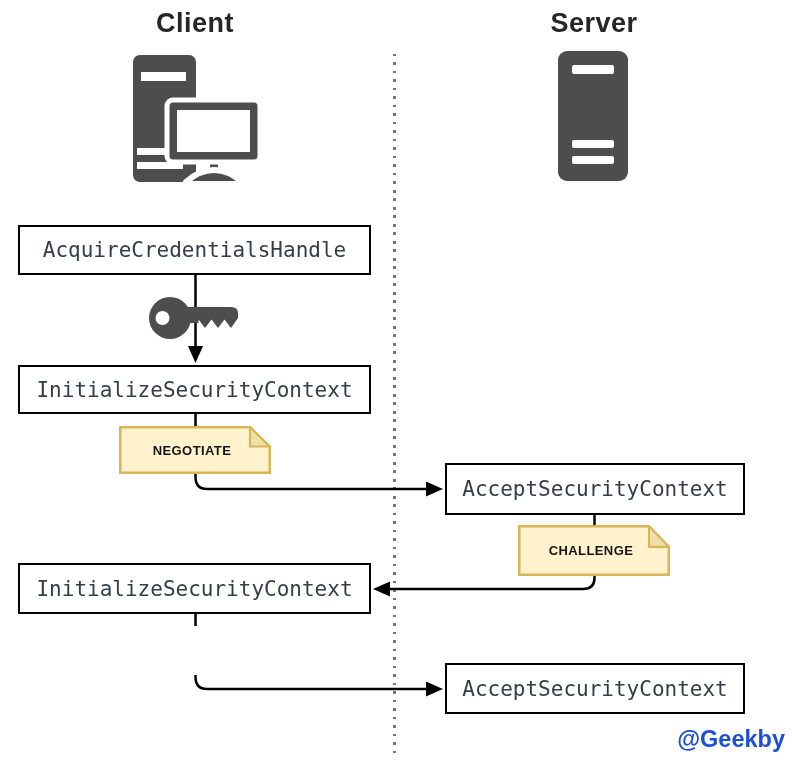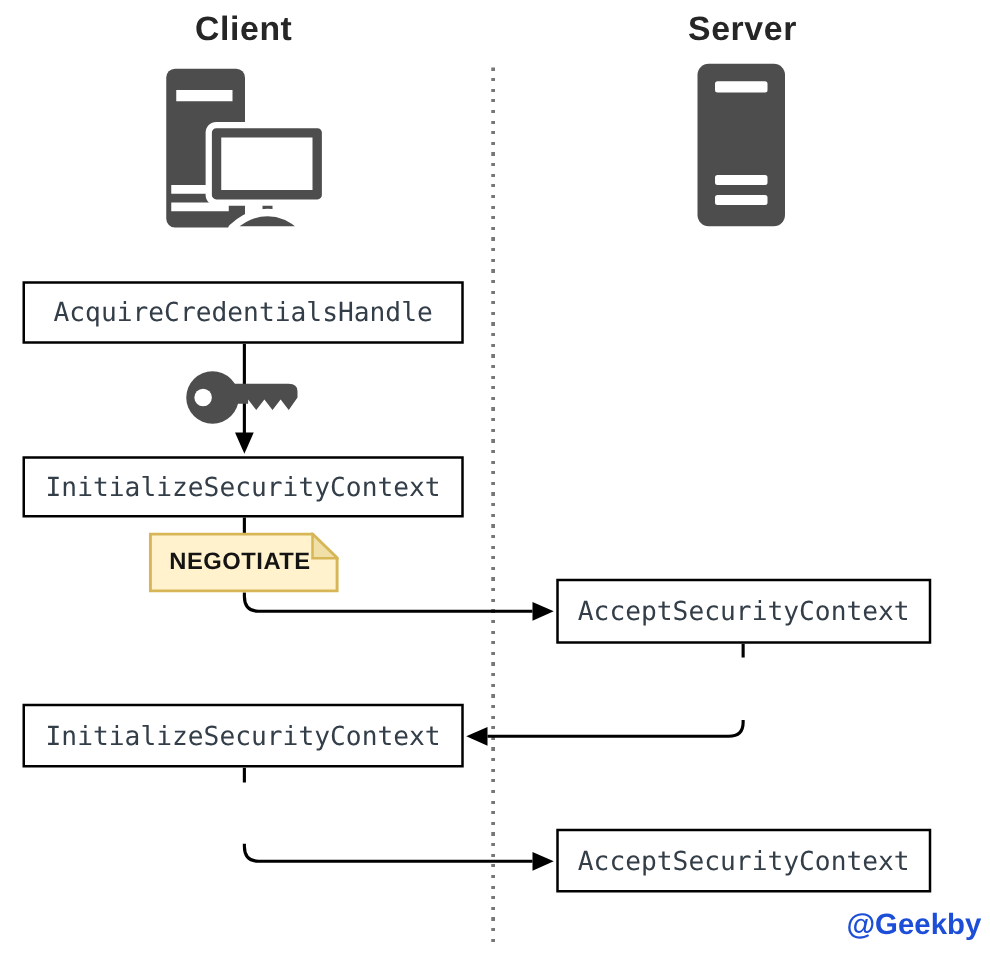--- a/index.html
+++ b/index.html
@@ -21,21 +21,21 @@
     box-sizing:border-box;display:flex;align-items:center;justify-content:center;
     font-family:"DejaVu Sans Mono","Liberation Mono",monospace;
     font-size:21px;color:#333e48;white-space:nowrap;z-index:2;
   }
   .note{position:absolute;z-index:2;}
   .note-bg{position:absolute;left:0;top:0;width:100%;height:100%;}
   .note-label{
     position:absolute;left:0;top:0;width:100%;height:100%;
     display:flex;align-items:center;justify-content:center;
     font-family:"Liberation Sans",sans-serif;font-weight:bold;
-    font-size:19px;color:#141414;letter-spacing:0.4px;padding-right:6px;box-sizing:border-box;
+    font-size:13px;color:#141414;letter-spacing:0.4px;padding-right:6px;box-sizing:border-box;
   }
   .connectors{position:absolute;left:0;top:0;z-index:1;pointer-events:none;}
   .icon{z-index:3;}
   .watermark{
     position:absolute;left:640px;top:726px;width:145px;text-align:right;
     font-size:23.5px;font-weight:bold;color:#1d4ed8;
   }
 </style>
 </head>
 <body>
@@ -104,17 +104,24 @@
   <div class="box" style="left:445px;top:663px;width:300px;height:51px;">AcceptSecurityContext</div>
 
   <div class="note" style="left:119px;top:426px;width:152px;height:48px;">
     <svg class="note-bg" viewBox="0 0 152 49" preserveAspectRatio="none">
       <path d="M1.25,1.25 H131 L150.75,21 V47.75 H1.25 Z" fill="#fff2cc" stroke="#d6b656" stroke-width="2.5"></path>
       <path d="M131,1.25 V21 H150.75 Z" fill="#f0e0a8" stroke="#d6b656" stroke-width="2"></path>
     </svg>
     <span class="note-label">NEGOTIATE</span>
   </div>
 
+  <div class="note" style="left:518px;top:525px;width:152px;height:51px;">
+    <svg class="note-bg" viewBox="0 0 152 49" preserveAspectRatio="none">
+      <path d="M1.25,1.25 H131 L150.75,21 V47.75 H1.25 Z" fill="#fff2cc" stroke="#d6b656" stroke-width="2.5"></path>
+      <path d="M131,1.25 V21 H150.75 Z" fill="#f0e0a8" stroke="#d6b656" stroke-width="2"></path>
+    </svg>
+    <span class="note-label">CHALLENGE</span>
+  </div>
 
 
   <div class="watermark">@Geekby</div>
 
 </div>
 
 </body></html>

